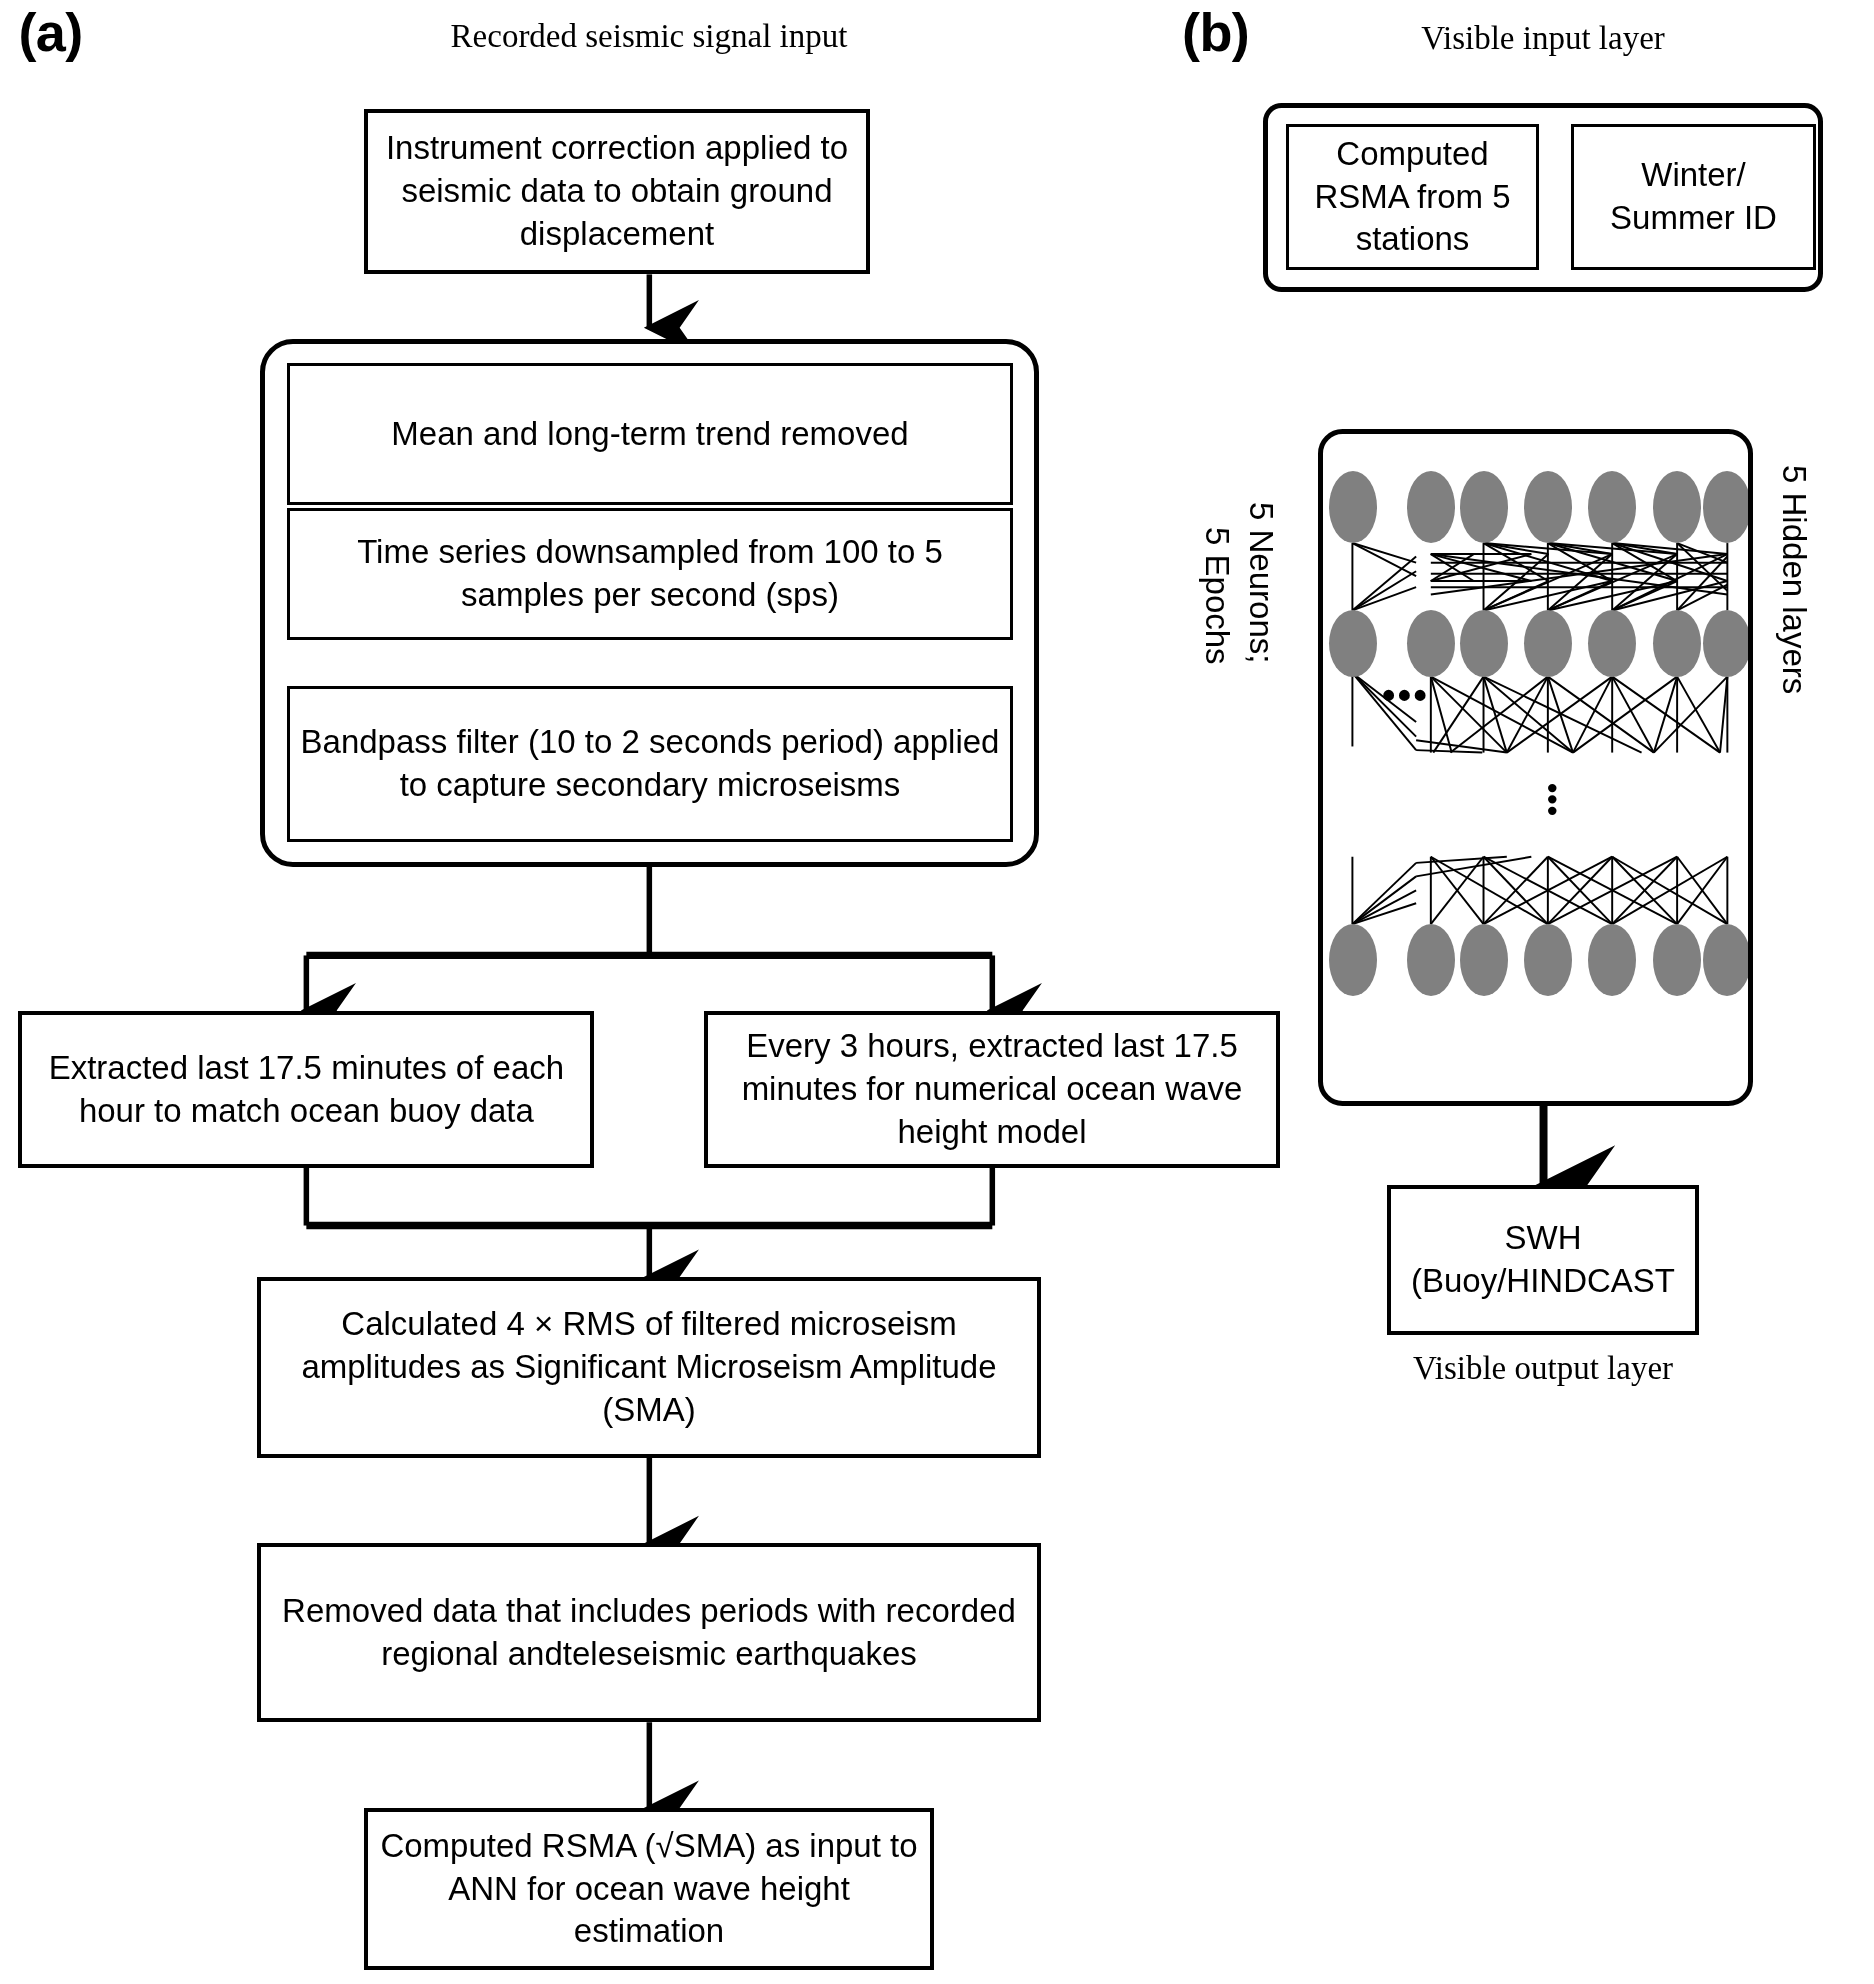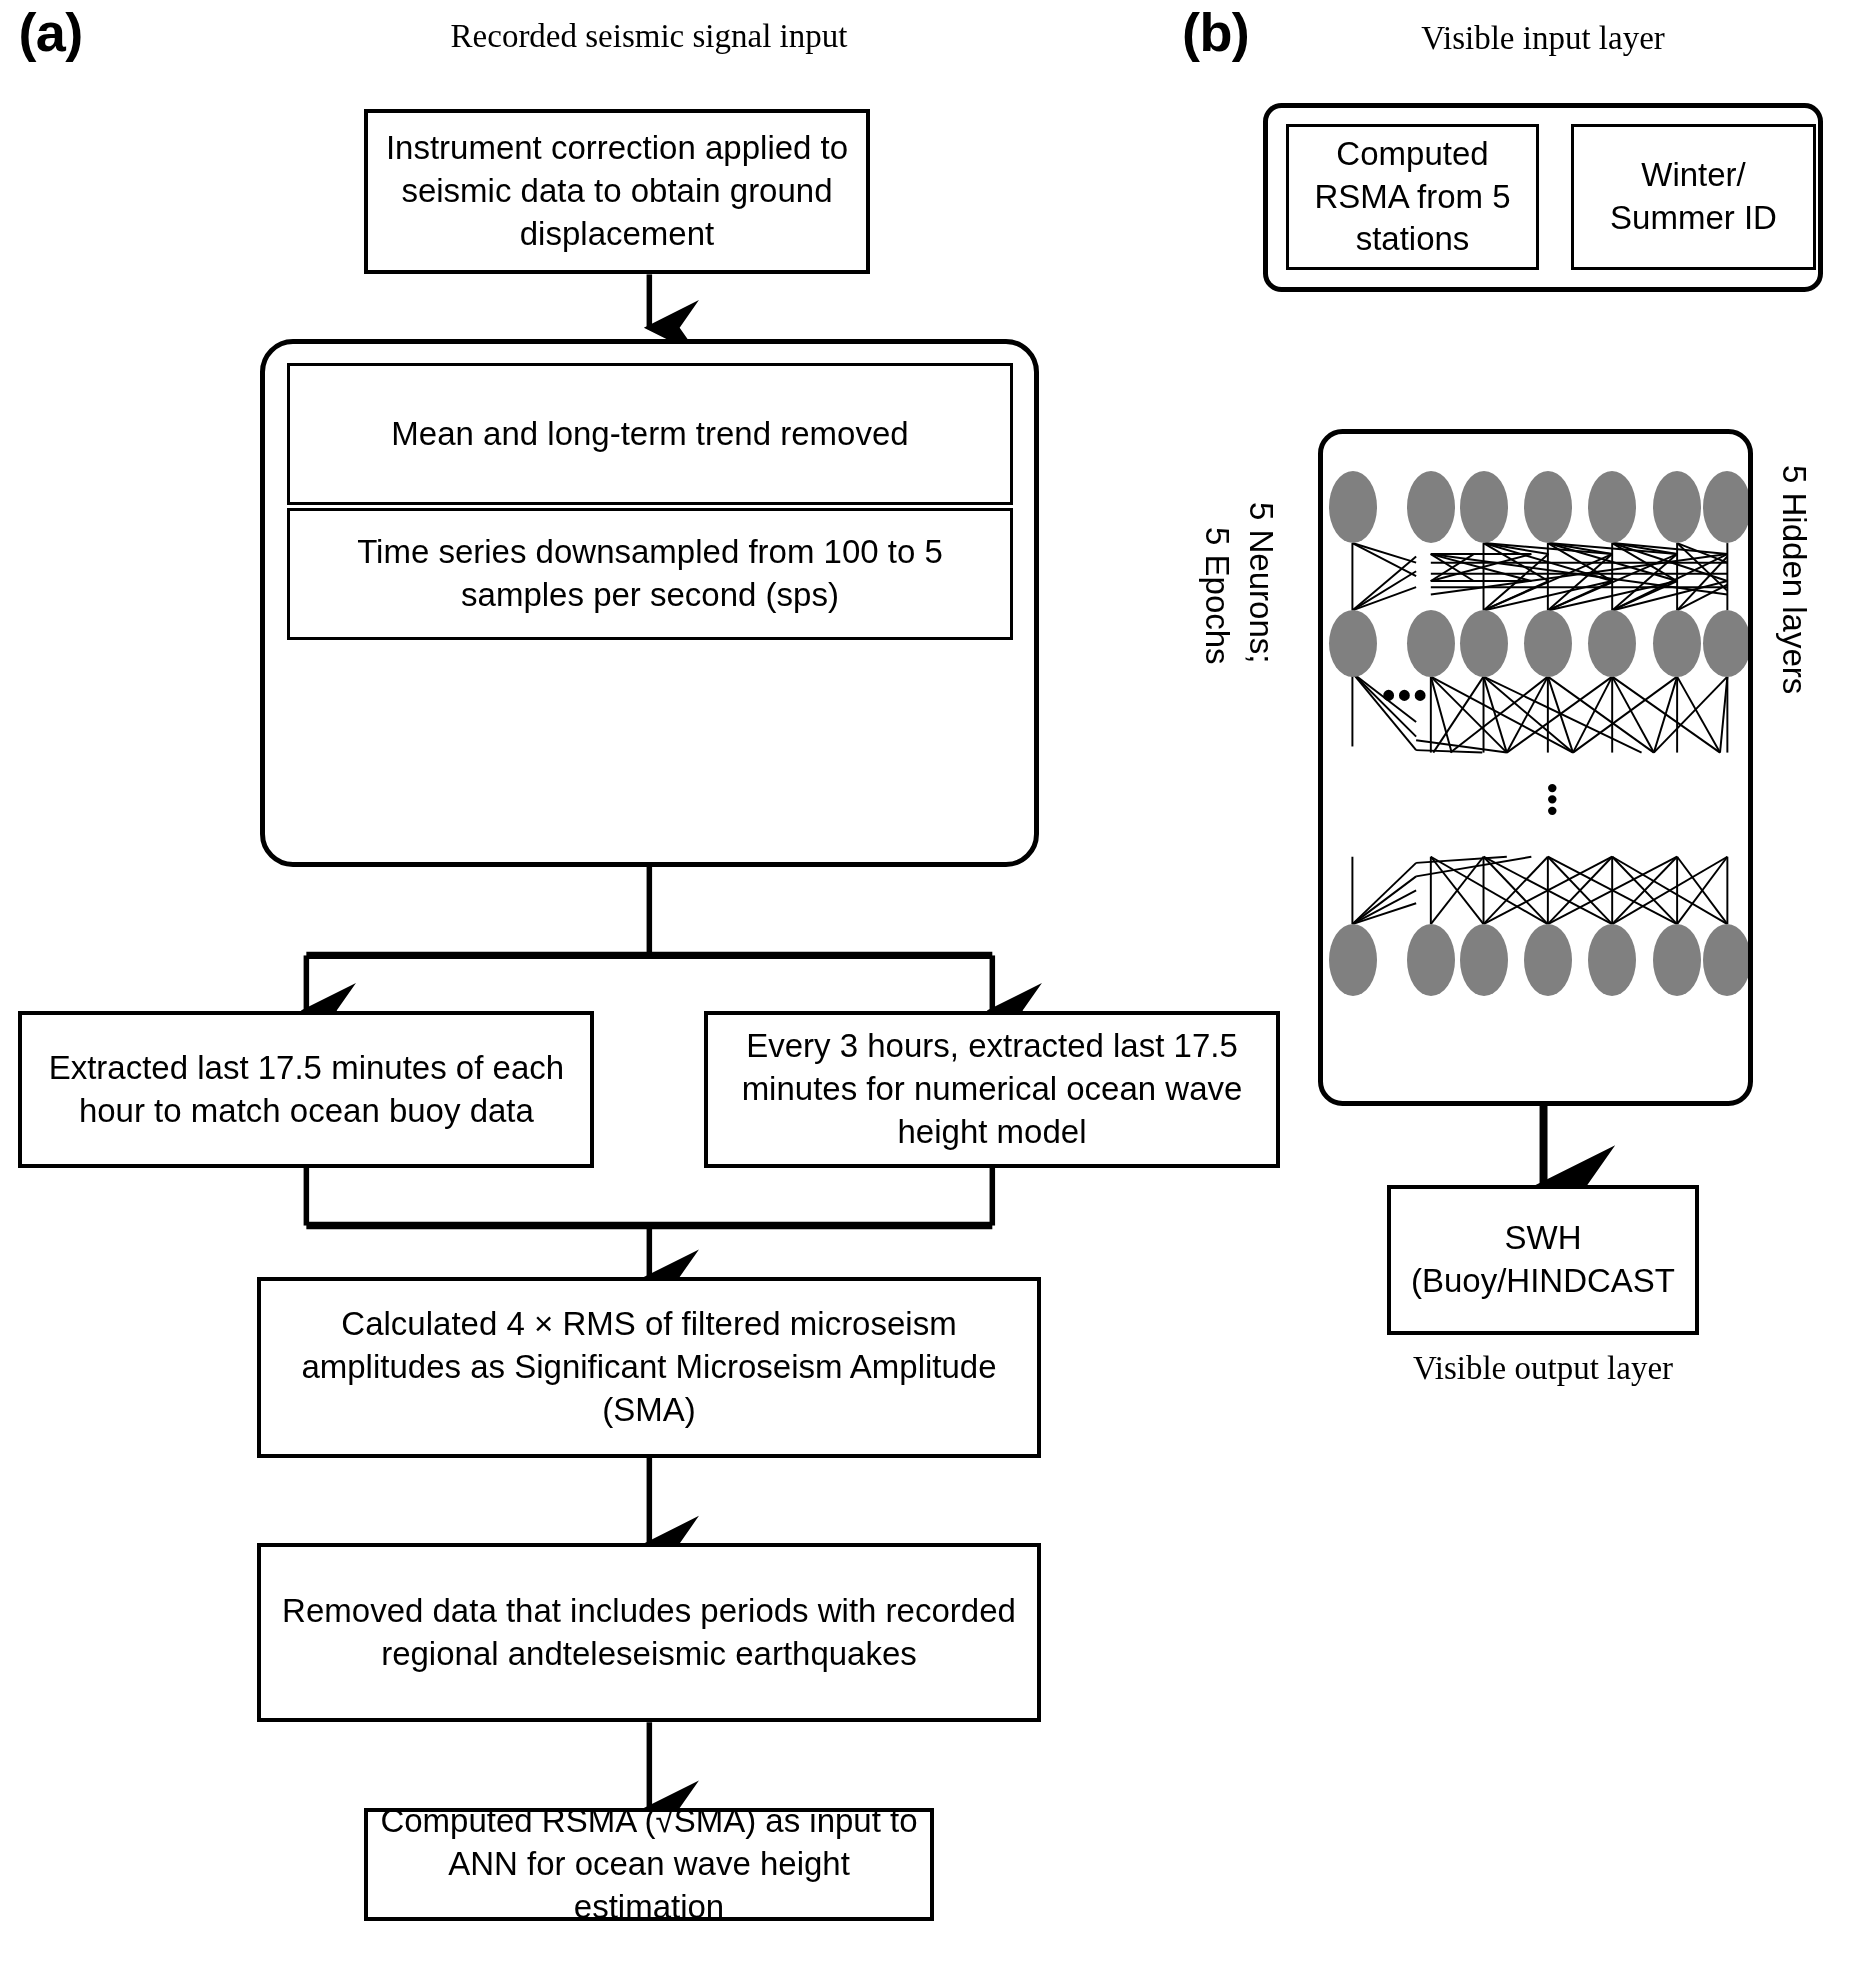--- a/index.html
+++ b/index.html
@@ -93,30 +93,31 @@
   <div class="caption" style="left:343px;top:18.4px;width:612px;">Recorded seismic signal input</div>
 
   <div class="box" style="left:364px;top:109px;width:506px;height:165px;">Instrument correction applied to seismic data to obtain ground displacement</div>
 
   <div class="round-container" style="left:260px;top:339px;width:779px;height:528px;"></div>
 
   <div class="box thin" style="left:287px;top:363px;width:726px;height:142px;">Mean and long-term trend removed</div>
 
   <div class="box thin" style="left:287px;top:508px;width:726px;height:132px;">Time series downsampled from 100 to 5 samples per second (sps)</div>
 
+  <div class="box thin" style="left:287px;top:686px;width:726px;height:156px;">Bandpass filter (10 to 2 seconds period) applied to capture secondary microseisms</div>
 
   <div class="box" style="left:18.4px;top:1011px;width:576px;height:157px;">Extracted last 17.5 minutes of each hour to match ocean buoy data</div>
 
   <div class="box" style="left:704px;top:1011px;width:576px;height:157px;">Every 3 hours, extracted last 17.5 minutes for numerical ocean wave height model</div>
 
   <div class="box" style="left:257px;top:1277px;width:784px;height:181px;">Calculated 4 × RMS of filtered microseism amplitudes as Significant Microseism Amplitude (SMA)</div>
 
   <div class="box" style="left:257px;top:1543px;width:784px;height:179px;">Removed data that includes periods with recorded regional andteleseismic earthquakes</div>
 
-  <div class="box" style="left:364px;top:1808px;width:570px;height:113px;">Computed RSMA (√SMA) as input to ANN for ocean wave height estimation</div>
+  <div class="box" style="left:364px;top:1808px;width:570px;height:162px;">Computed RSMA (√SMA) as input to ANN for ocean wave height estimation</div>
 
   <div class="panel-label" style="left:1182px;top:4.9px;">(b)</div>
 
   <div class="caption" style="left:1249px;top:19.6px;width:588px;">Visible input layer</div>
 
   <div class="round-container" style="left:1263px;top:103px;width:560px;height:189px;border-radius:18.4px;"></div>
 
   <div class="box thin" style="left:1286px;top:124px;width:253px;height:146px;">Computed RSMA from 5 stations</div>
 
   <div class="box thin" style="left:1559px;top:124px;width:245px;height:146px;margin-left:12px;">Winter/ Summer ID</div>

